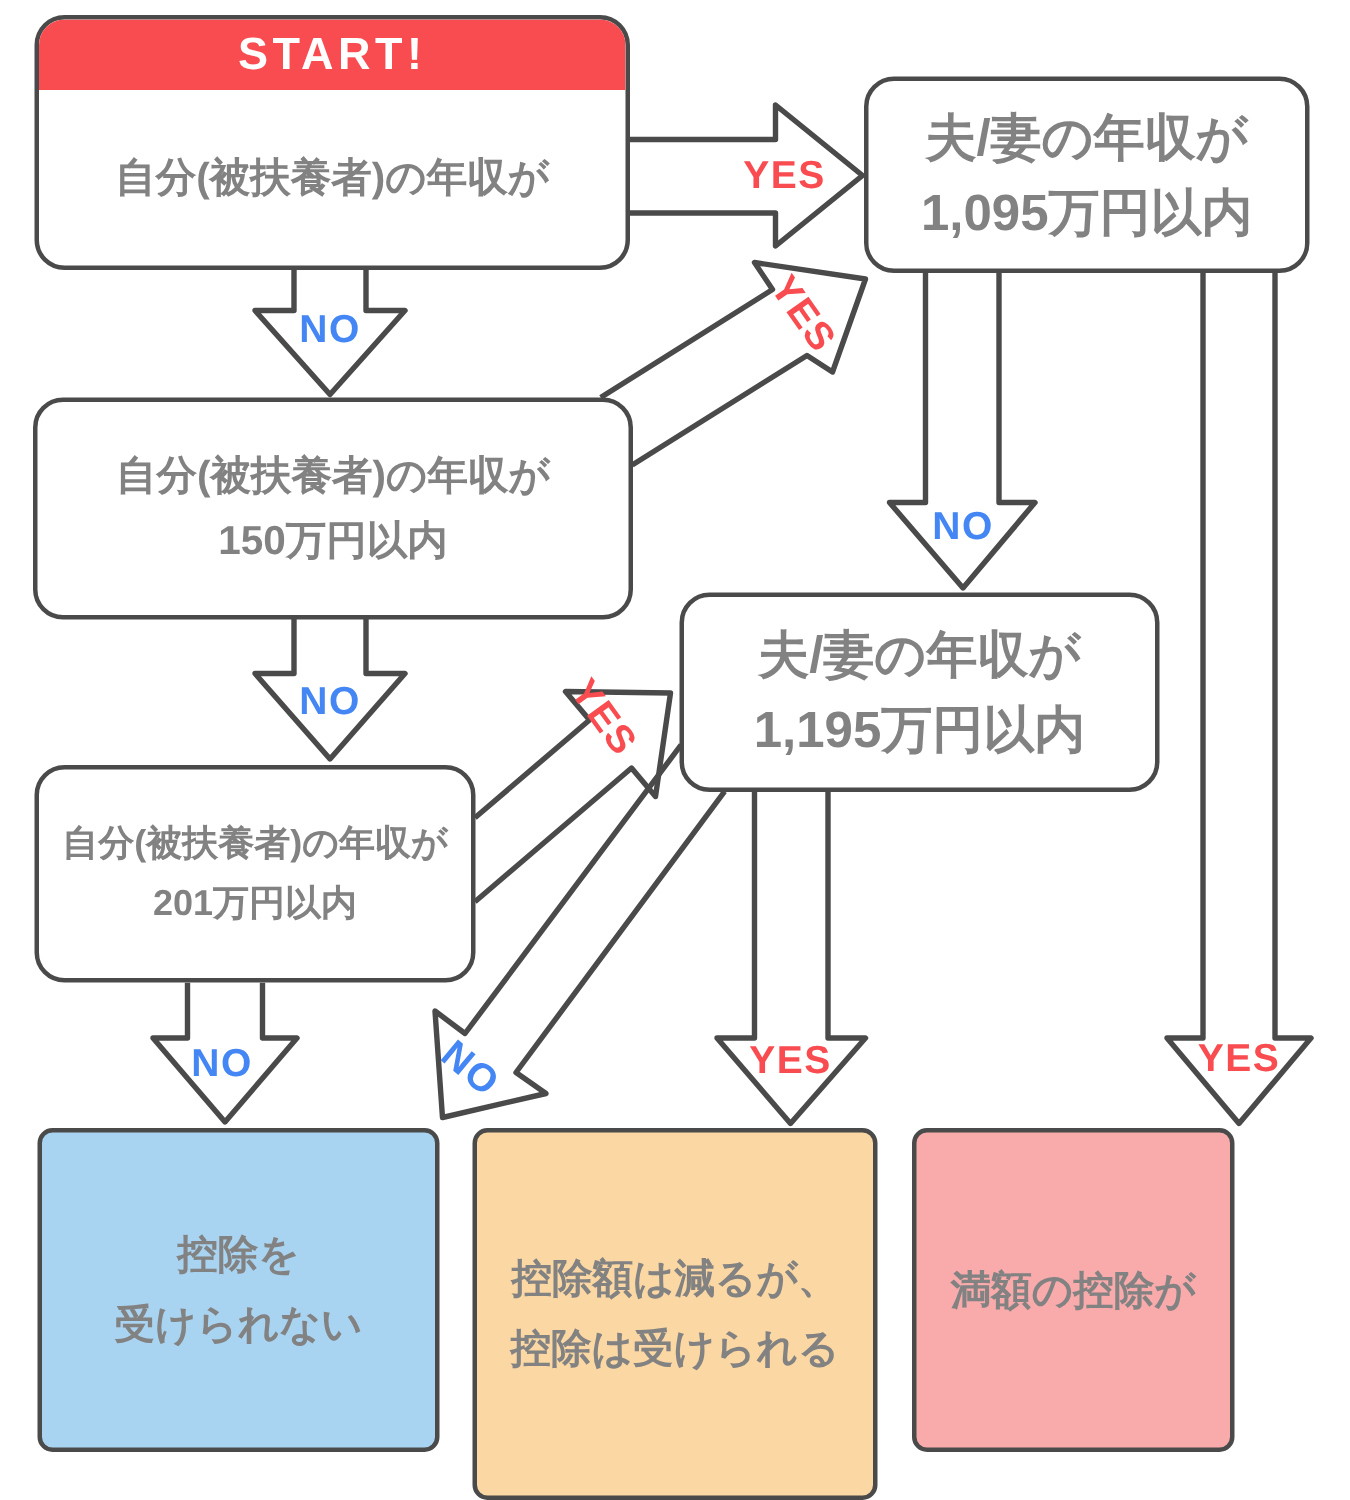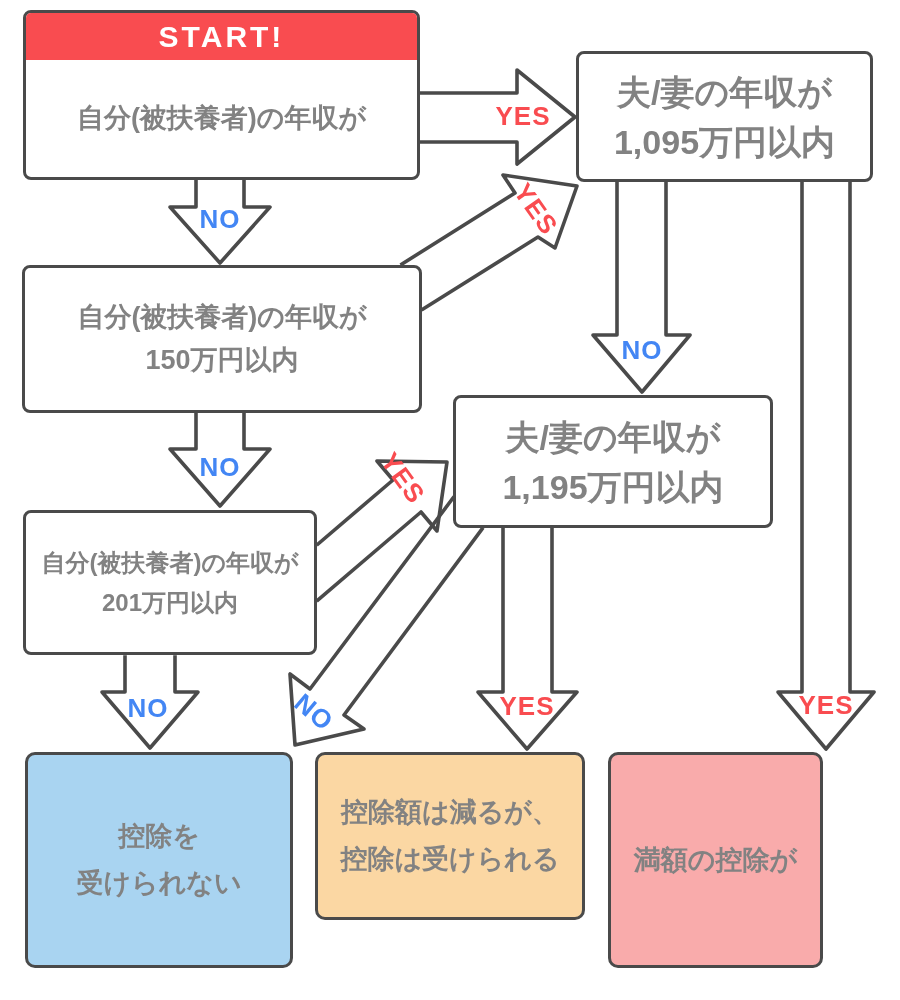--- a/index.html
+++ b/index.html
@@ -8,21 +8,21 @@
     width:900px;height:1000px;
     background:#ffffff;
     overflow:hidden;
     font-family:"Liberation Sans","DejaVu Sans",sans-serif;
   }
   .arrow-layer{position:absolute;left:0;top:0;width:900px;height:1000px;z-index:1;}
   .arrow-layer path{fill:none;stroke:#4a4a4a;stroke-width:3.6;stroke-linejoin:round;stroke-linecap:square;}
 
   .node{
     position:absolute;z-index:2;box-sizing:border-box;
-    background:#ffffff;border:3.5px solid #4a4a4a;border-radius:8px;
+    background:#ffffff;border:3.5px solid #4a4a4a;border-radius:20px;
     display:flex;flex-direction:column;align-items:center;justify-content:center;
     color:#828282;font-weight:bold;text-align:center;line-height:1.0;
   }
   .node .bline{margin:8px 0;text-align:right;}
   .node-start{padding:0;overflow:hidden;justify-content:flex-start;}
   .start-header{
     width:100%;height:47px;flex:0 0 47px;background:#f94c50;color:#ffffff;
     display:flex;align-items:center;justify-content:center;
     font-size:30px;font-weight:bold;letter-spacing:3px;
   }
@@ -92,21 +92,21 @@
   <div class="node fs24" style="left:23px;top:510px;width:294px;height:145px;">
     <div class="bline">自分(被扶養者)の年収が</div>
     <div class="bline">201万円以内</div>
   </div>
 
   <div class="node result result-blue fs27" style="left:25px;top:752px;width:268px;height:216px;">
     <div class="bline">控除を</div>
     <div class="bline">受けられない</div>
   </div>
 
-  <div class="node result result-orange fs27" style="left:315px;top:752px;width:270px;height:168px;">
+  <div class="node result result-orange fs27" style="left:315px;top:752px;width:270px;height:248px;">
     <div class="bline">控除額は減るが、</div>
     <div class="bline">控除は受けられる</div>
   </div>
 
   <div class="node result result-pink fs27" style="left:608px;top:752px;width:215px;height:216px;">
     <div class="bline">満額の控除が</div>
   </div>
 
   <span class="edge-label lbl-yes" style="left:523px;top:116px;">YES</span>
   <span class="edge-label lbl-no" style="left:220px;top:219px;">NO</span>

